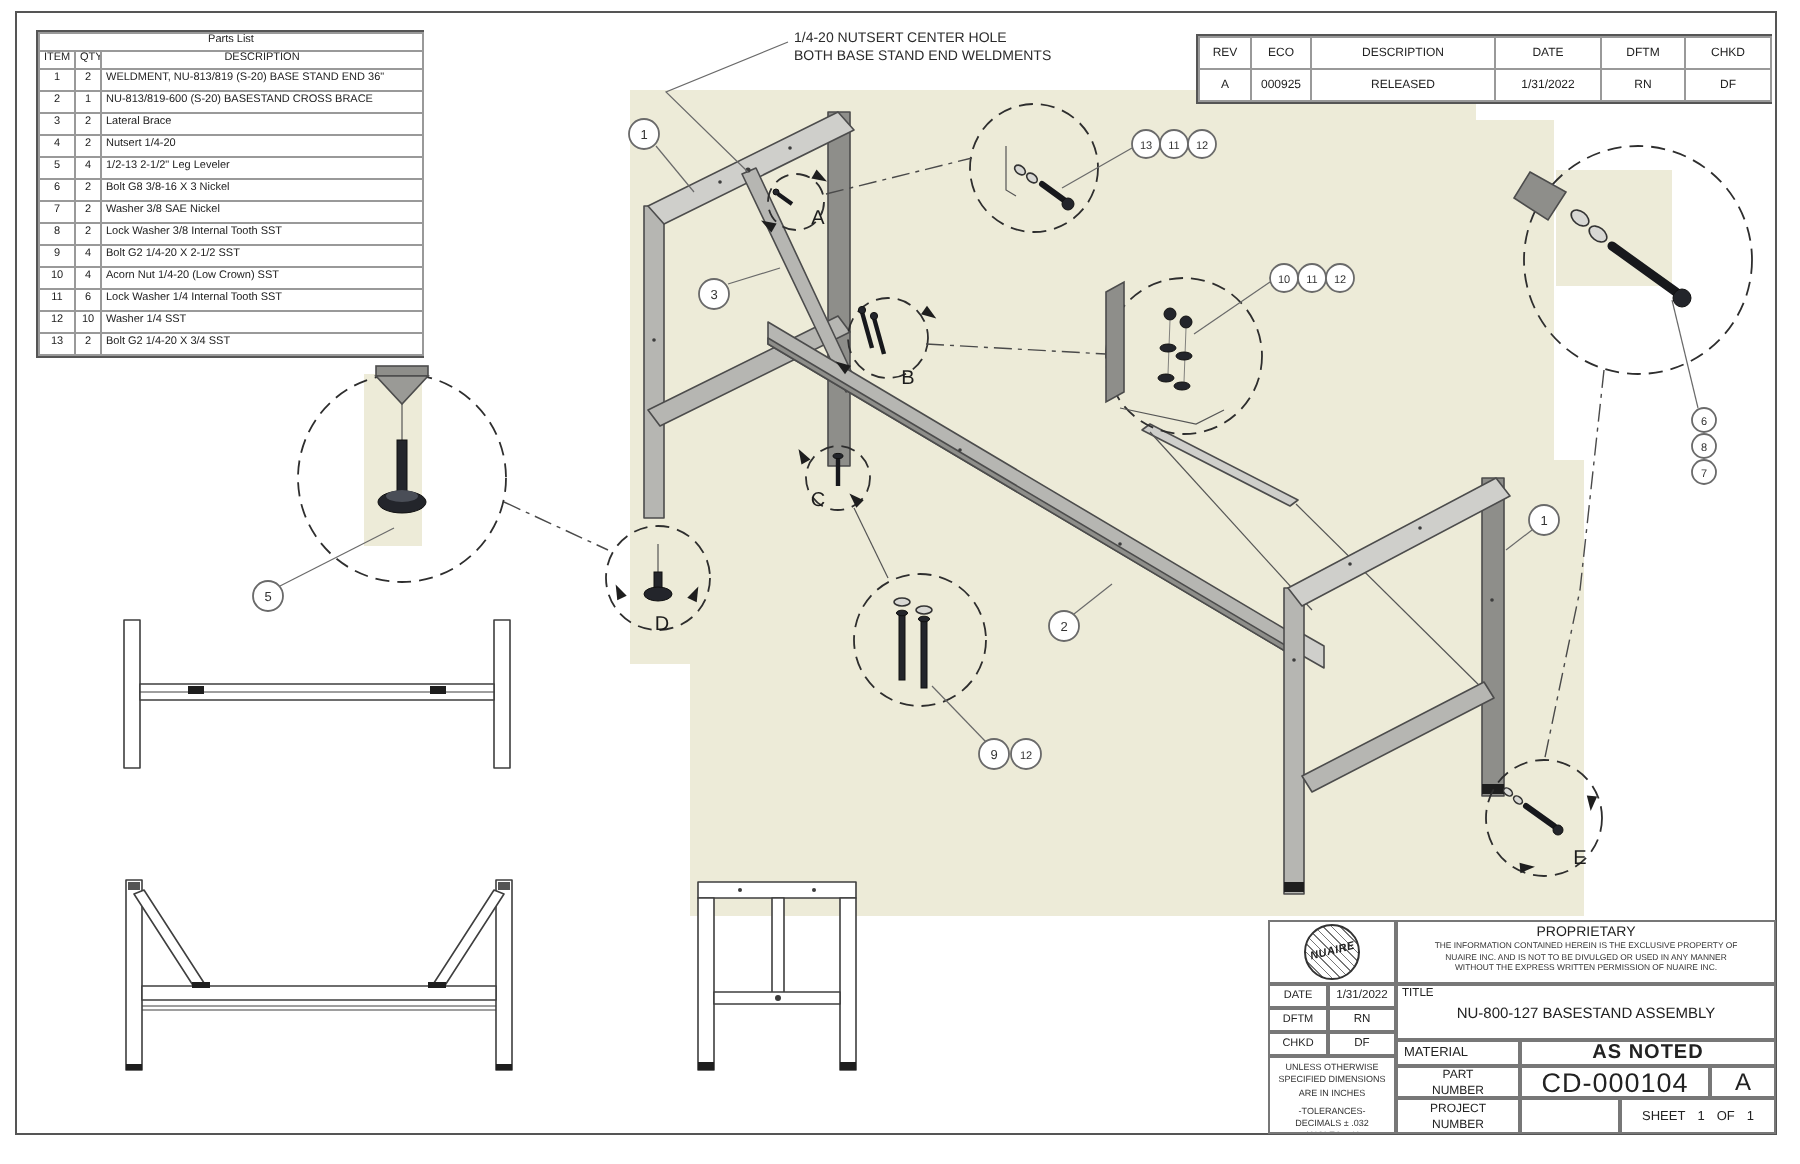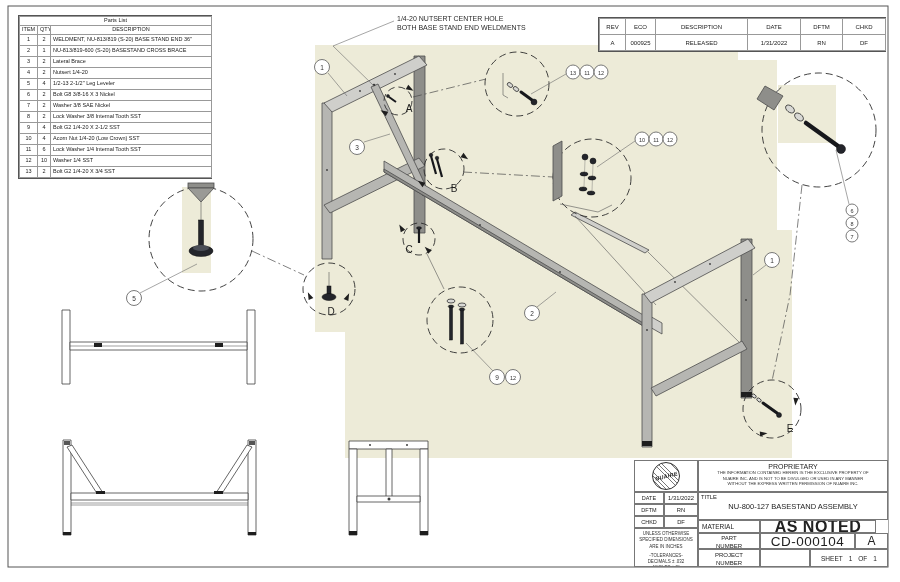--- a/index.html
+++ b/index.html
@@ -51,21 +51,21 @@
   .prop-s{font-size:4.2px;line-height:1.35;color:#333;}
   .c-dlab{left:0;top:32px;width:30px;height:12px;} .c-dval{left:30px;top:32px;width:34px;height:12px;}
   .c-flab{left:0;top:44px;width:30px;height:12px;} .c-fval{left:30px;top:44px;width:34px;height:12px;}
   .c-clab{left:0;top:56px;width:30px;height:12px;} .c-cval{left:30px;top:56px;width:34px;height:12px;}
   .ctr{display:flex;align-items:center;justify-content:center;font-size:5.8px;}
   .c-spec{left:0;top:68px;width:64px;height:39px;text-align:center;font-size:4.5px;line-height:1.4;padding-top:2px;color:#333;}
   .c-title{left:64px;top:32px;width:190px;height:28px;}
   .title-lab{position:absolute;left:2px;top:1px;font-size:5.8px;}
   .title-val{position:absolute;left:0;top:9px;width:100%;text-align:center;font-size:7.5px;}
   .c-matlab{left:64px;top:60px;width:62px;height:13px;display:flex;align-items:center;padding-left:3px;font-size:6.5px;box-sizing:border-box;}
-  .c-matval{left:126px;top:60px;width:116px;height:13px;font-size:16px;font-weight:600;letter-spacing:0.5px;}
+  .c-matval{left:126px;top:60px;width:128px;height:13px;font-size:10px;font-weight:600;letter-spacing:0.5px;}
   .c-partlab{left:64px;top:73px;width:62px;height:16px;text-align:center;font-size:6px;line-height:1.25;padding-top:1px;}
   .c-partval{left:126px;top:73px;width:95px;height:16px;font-size:13.5px;letter-spacing:0.5px;}
   .c-rev{left:221px;top:73px;width:33px;height:16px;font-size:12px;}
   .c-projlab{left:64px;top:89px;width:62px;height:18px;text-align:center;font-size:6px;line-height:1.25;padding-top:2px;}
   .c-projval{left:126px;top:89px;width:50px;height:18px;}
   .c-sheet{left:176px;top:89px;width:78px;height:18px;display:flex;align-items:center;justify-content:center;gap:6px;font-size:6.5px;}
 </style>
 </head>
 <body>
 

